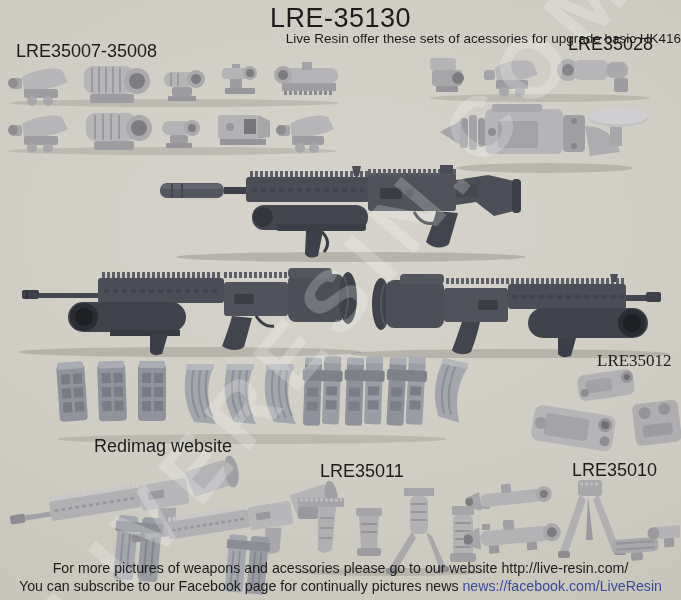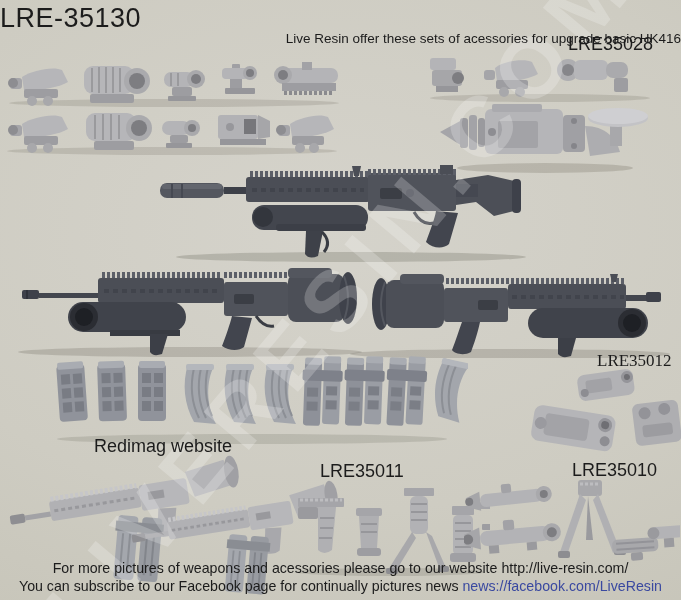--- a/index.html
+++ b/index.html
@@ -3,21 +3,21 @@
 <meta charset="utf-8">
 <style>
   html,body{margin:0;padding:0;}
   .stage{
     position:relative;width:681px;height:600px;overflow:hidden;
     background:radial-gradient(130% 95% at 48% 38%, #d5d3cb 0%, #ceccc2 50%, #c6c4b8 85%, #bfbdb1 100%);
     font-family:"Liberation Sans", sans-serif;color:#1f1f1f;
   }
   .art{position:absolute;}
   .label{position:absolute;white-space:nowrap;color:#1c1c1c;z-index:30;}
-  .title{left:0;width:100%;top:3px;font-size:27px;letter-spacing:.5px;}
+  .title{left:0;width:100%;text-align:center;top:3px;font-size:27px;letter-spacing:.5px;}
   .subtitle{left:0;width:100%;text-align:right;top:31px;font-size:13.5px;}
   .lbl-sm{font-size:18px;}
   .lbl-laser{font-size:17px;font-family:Liberation Serif, serif;}
   .watermark{
     position:absolute;left:-110px;top:235px;width:900px;height:120px;line-height:120px;
     text-align:center;font-size:86px;font-weight:bold;letter-spacing:14px;
     color:rgba(255,255,255,0.22);transform:rotate(-50deg);transform-origin:50% 50%;
     z-index:20;pointer-events:none;
   }
   .footer{position:absolute;left:0;top:559px;width:100%;text-align:center;z-index:30;}
@@ -488,20 +488,21 @@
       <rect x="52" y="14" width="10" height="9" fill="#9a9a9e"></rect>
       <rect x="18" y="26" width="12" height="8" rx="2" fill="#9a9a9e"></rect>
     </g>
   </svg>
 
   <div class="watermark">LIVERESIN.COM</div>
 
   <div class="label title">LRE-35130</div>
   <div class="label subtitle">Live Resin offer these sets of acessories for upgrade basic HK416</div>
 
+  <div class="label lbl-sm" style="left:16px;top:41px">LRE35007-35008</div>
   <div class="label lbl-sm" style="left:568px;top:34px">LRE35028</div>
   <div class="label lbl-laser" style="left:597px;top:351px">LRE35012</div>
   <div class="label lbl-sm" style="left:94px;top:436px">Redimag website</div>
   <div class="label lbl-sm" style="left:320px;top:461px">LRE35011</div>
   <div class="label lbl-sm" style="left:572px;top:460px">LRE35010</div>
 
   <div class="footer">
     <div class="f1">For more pictures of weapons and acessories please go to our website http://live-resin.com/</div>
     <div class="f2"><span>You can subscribe to our Facebook page for continually pictures news </span><span class="link">news://facebook.com/LiveResin</span></div>
   </div>

